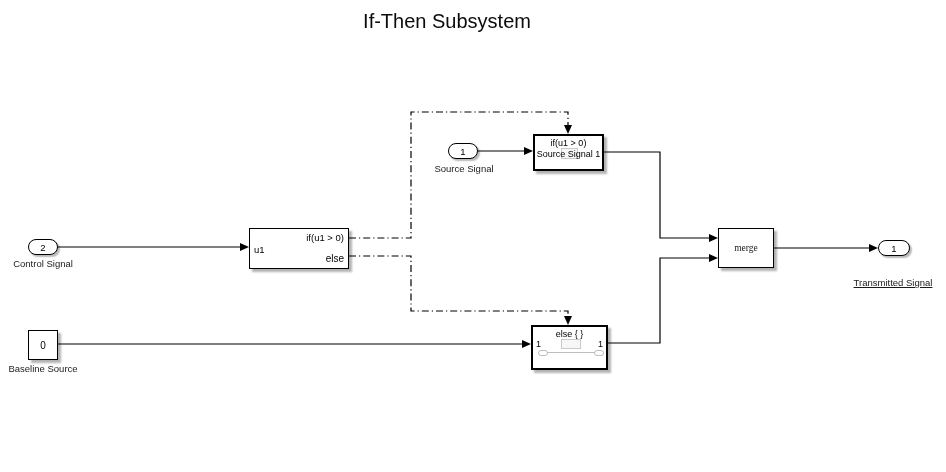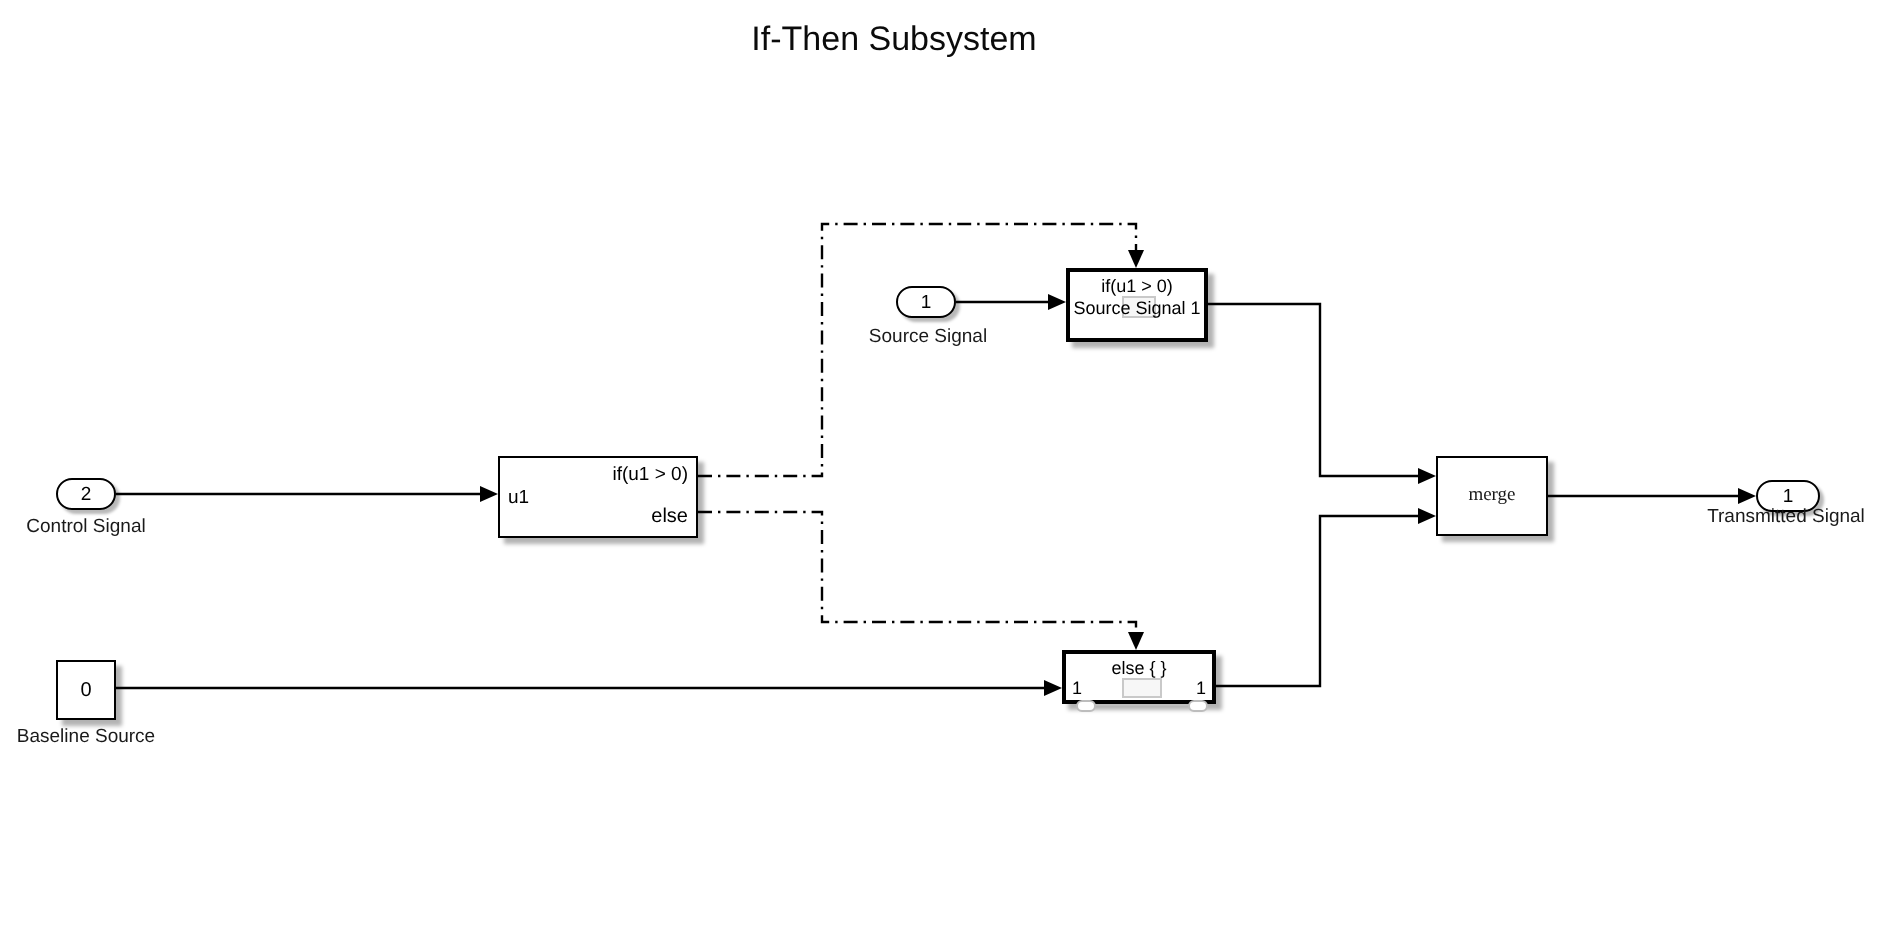--- a/index.html
+++ b/index.html
@@ -19,21 +19,21 @@
     position: absolute;
     left: 0; top: 0;
     width: 946px; height: 472px;
     z-index: 1;
   }
   .diagram-title {
     position: absolute;
     top: 10px;
     left: 447px;
     transform: translateX(-50%);
-    font-size: 17px;
+    font-size: 20px;
     color: #0b0b0b;
     white-space: nowrap;
     z-index: 3;
   }
   .copyright {
     position: absolute;
     top: 447px;
     left: 473px;
     transform: translateX(-50%);
     font-size: 9.5px;
@@ -200,21 +200,21 @@
     <span>1</span>
   </div>
   <div class="block-label" style="left:464px; top:163px;">Source Signal</div>
 
   <div class="block subsys" style="left:533px; top:134px; width:71px; height:37px;">
     <div class="preview-rect" style="left:26px; top:12px; width:15px; height:9px;"></div>
     <span class="line1">if(u1 &gt; 0)</span>
     <span class="line2">Source Signal 1</span>
   </div>
 
-  <div class="block subsys" style="left:531px; top:325px; width:77px; height:27px;">
+  <div class="block subsys" style="left:531px; top:325px; width:77px; height:45px;">
     <span class="line1">else { }</span>
     <div class="preview-rect" style="left:28px; top:12px; width:18px; height:8px;"></div>
     <span class="side-port" style="left:3px; top:12px;">1</span>
     <span class="side-port" style="right:3px; top:12px;">1</span>
     <div class="preview-line" style="left:9px; top:25px; width:57px;"></div>
     <div class="preview-oval" style="left:5px; top:23px;"></div>
     <div class="preview-oval" style="left:61px; top:23px;"></div>
   </div>
 
   <div class="block const-block" style="left:28px; top:330px; width:30px; height:30px;">
@@ -222,15 +222,15 @@
   </div>
   <div class="block-label" style="left:43px; top:363px;">Baseline Source</div>
 
   <div class="block merge-block" style="left:718px; top:228px; width:56px; height:40px;">
     <span>merge</span>
   </div>
 
   <div class="port-oval" style="left:878px; top:240px; width:32px; height:16px;">
     <span>1</span>
   </div>
-  <div class="block-label" style="left:893px; top:253px;">Transmitted Signal</div>
+  <div class="block-label" style="left:893px; top:277px;text-decoration:underline;">Transmitted Signal</div>
 
 </div>
 
 </body></html>

